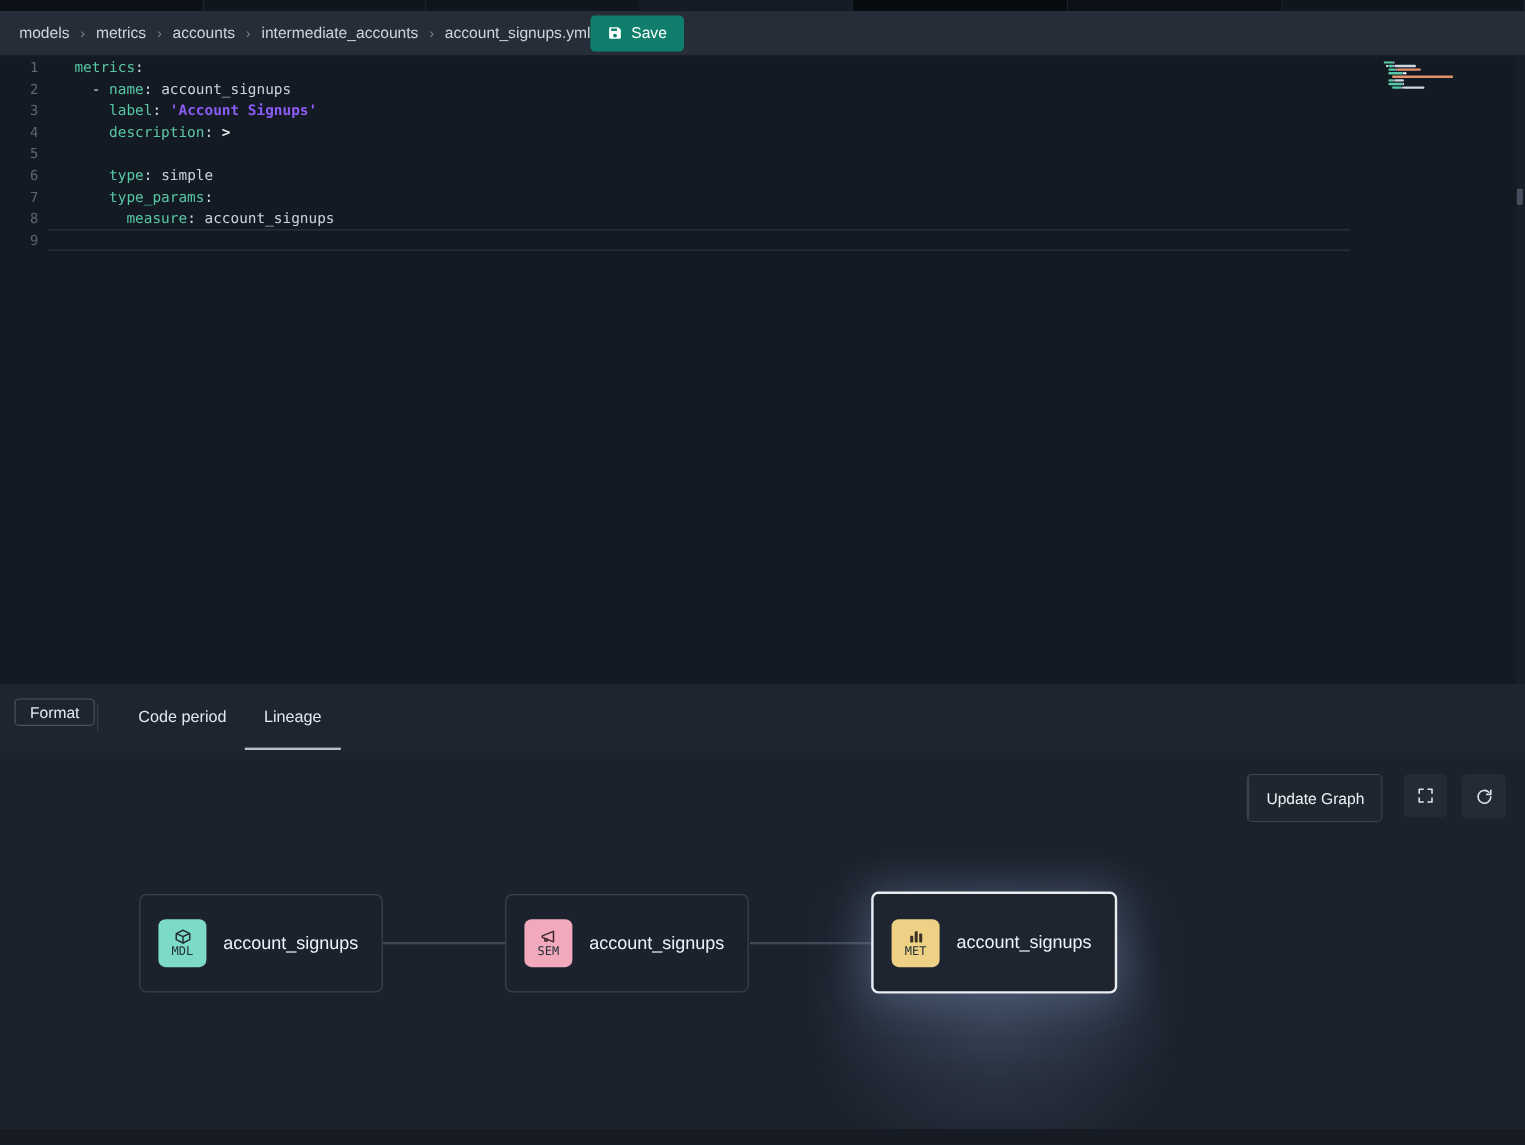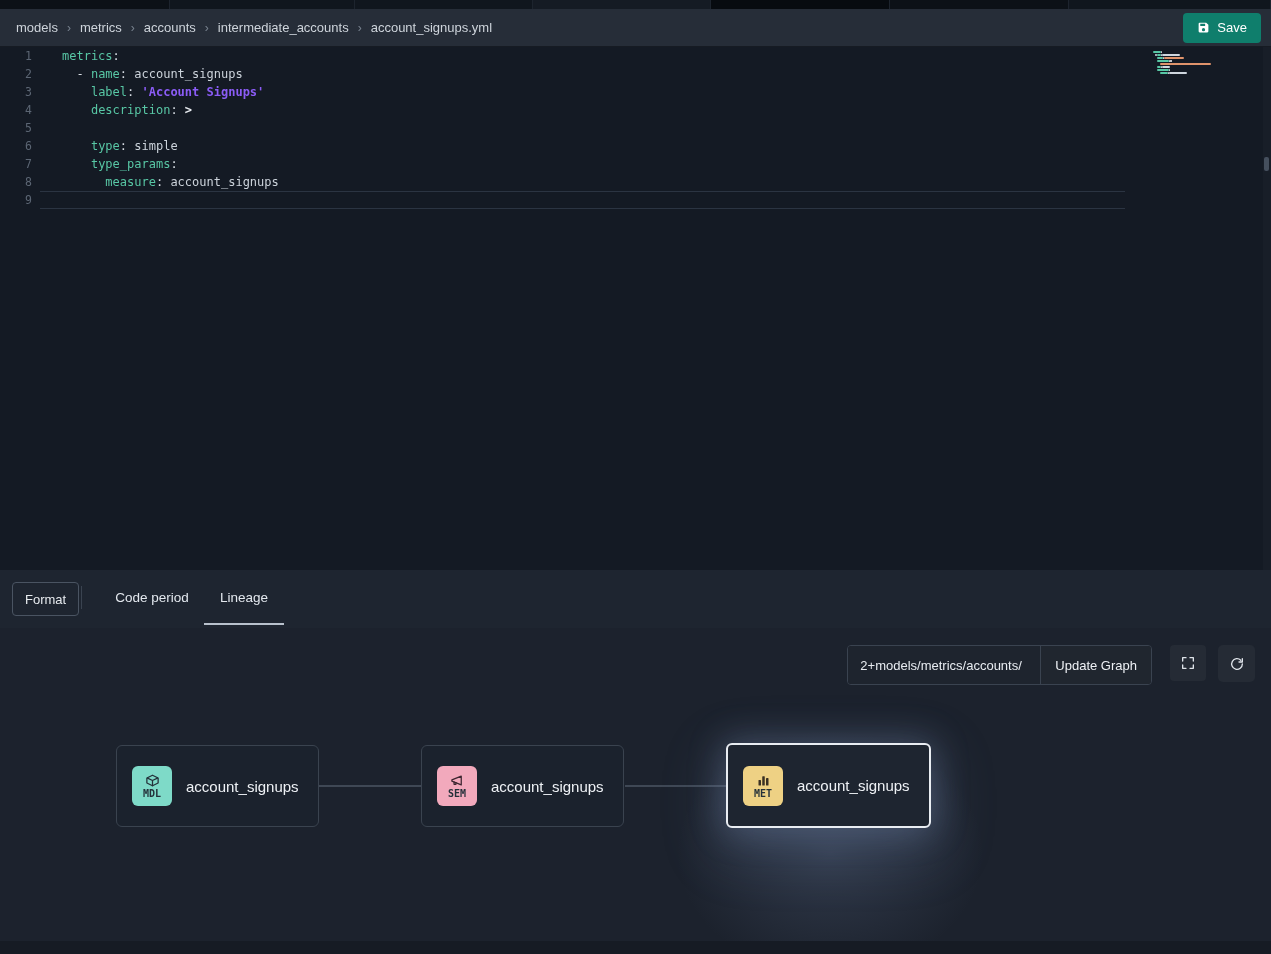--- a/index.html
+++ b/index.html
@@ -12,23 +12,22 @@
   }
   .app { position:relative; width:1271px; height:954px; }
 
   
   .tabstrip { height:9px; display:flex; background:#0a0e14; }
   .tabstrip .seg { height:100%; border-right:1px solid #1d242e; }
 
   
   .topbar {
     height:38px; background:#262d38; border-bottom:1px solid #161b23;
-    display:flex; align-items:center; justify-content:space-between;
+    display:flex; align-items:center; justify-content:flex-start;
     padding:0 10px 0 16px;
-    gap:36px;
   }
   .breadcrumb { display:flex; align-items:center; gap:9px; font-size:13px; color:#ced4db; }
   .crumb { cursor:pointer; }
   .crumb-sep { color:#78828f; font-size:12px; }
   .save-btn {
     display:flex; align-items:center; gap:7px;
     background:#0f7e6c; color:#ffffff; border:none; border-radius:4px;
     height:30px; padding:0 14px; font-size:13px; font-family:inherit; cursor:pointer;
   }
 
@@ -52,21 +51,21 @@
   .minimap { position:absolute; top:4px; right:60px; width:58px; overflow:hidden; }
   .mm-row { height:2px; margin-bottom:1px; display:flex; }
   .mm-seg { height:2px; border-radius:1px; }
 
   .scrollbar { position:absolute; top:0; right:0; width:8px; height:100%; background:rgba(255,255,255,0.02); }
   .scroll-thumb { position:absolute; top:110px; right:2px; width:5px; height:14px; background:#454f5d; border-radius:2px; }
 
   
   .bottom { position:relative; height:384px; background:#1e2530; }
   .format-btn {
-    position:absolute; left:12px; top:12px; height:34px; padding:0 12px;
+    position:absolute; left:12px; top:12px; height:23px; padding:0 12px;
     background:transparent; border:1px solid #4a5462; border-radius:4px;
     color:#e7ebef; font-size:13px; font-family:inherit; cursor:pointer;
   }
   .vsep { position:absolute; left:81px; top:16px; width:1px; height:23px; background:#3a4350; }
   .tab {
     position:absolute; top:0; height:55px; display:flex; align-items:center; justify-content:center;
     color:#e3e8ee; font-size:13.5px; cursor:pointer;
   }
   .tab-cq  { left:103px; width:98px; }
   .tab-lin { left:204px; width:80px; }
@@ -108,21 +107,21 @@
   .node-3 { left:726px;text-align:center; }
   .node.selected {
     top:115px; height:85px; width:205px; background:#1e2530;
     border:2px solid #e9edf2;
     box-shadow:0 0 34px 4px rgba(125,145,185,0.30), 0 18px 55px 10px rgba(110,130,170,0.22);
   }
   .badge {
     width:40px; height:40px; border-radius:6px; flex:0 0 40px;
     display:flex; flex-direction:column; align-items:center; justify-content:center;
   }
-  .b-label { font-size:10px; font-weight:bold; color:#243039; line-height:11px; font-family:"DejaVu Sans Mono", monospace; }
+  .b-label { font-size:10px; font-weight:normal; color:#243039; line-height:11px; font-family:"DejaVu Sans Mono", monospace; }
   .node-label { margin-left:14px; color:#eef1f5; font-size:15px; font-weight:500; }
   .edge { position:absolute; height:2px; background:#3f4855; top:157px; }
   .edge-1 { left:319px; width:103px; }
   .edge-2 { left:625px; width:102px; }
   .canvas-footer { position:absolute; bottom:0; left:0; right:0; height:13px; background:#161b24; }
 </style>
 </head>
 <body>
 
 <div class="app">
@@ -223,21 +222,20 @@
   </div>
 
   <div class="bottom">
     <button class="format-btn">Format</button>
     <div class="vsep"></div>
     <div class="tab tab-cq">Code period</div>
     <div class="tab tab-lin active">Lineage</div>
 
     <div class="canvas">
       <div class="selector-group">
-        <input class="selector-input" value="2+models/metrics/accounts/" style="">
         <button class="update-btn">Update Graph</button>
       </div>
       <button class="icon-btn fullscreen-btn">
         <span style="display:flex">
           <svg width="16" height="16" viewBox="0 0 24 24" fill="none" stroke="#dfe4ea" stroke-width="2" stroke-linecap="round" stroke-linejoin="round">
               <path d="M4 9V4h5M15 4h5v5M20 15v5h-5M9 20H4v-5"></path>
             </svg>
         </span>
       </button>
       <button class="icon-btn refresh-btn">

